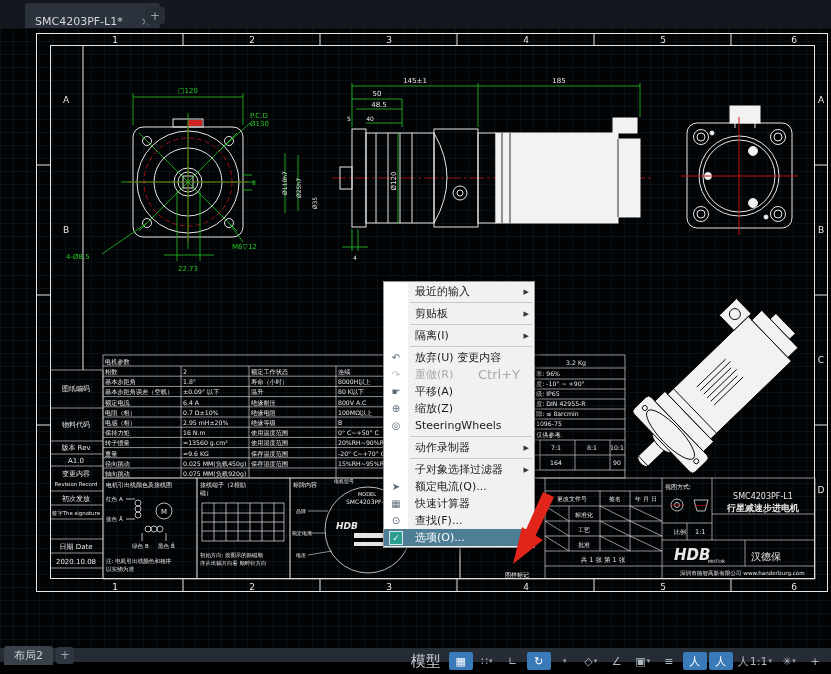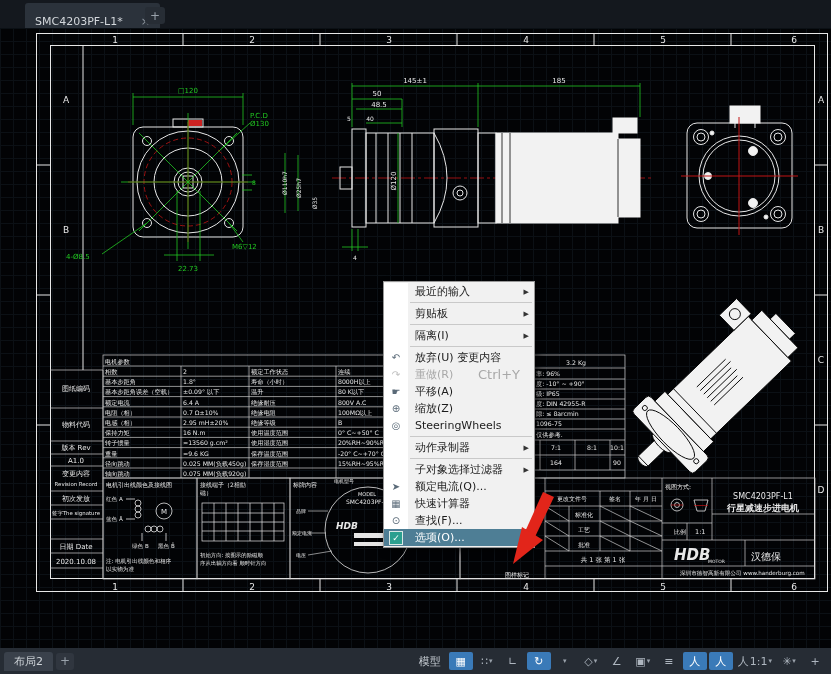--- a/index.html
+++ b/index.html
@@ -33,31 +33,31 @@
   .mi.hl{background:#4e7e95;color:#fff;}
   .mi.hl .ic{background:transparent;}
   .chk{width:12px;height:12px;background:#2b9f8f;border:1px solid #d9e8e5;color:#fff;font-size:9px;
        display:flex;align-items:center;justify-content:center;}
   .msep{height:5px;}
   .msep .ic{width:24px;align-self:stretch;background:#fff;flex:none;}
   .msep .line{flex:1;height:1px;background:#c9c9c9;margin:0 2px;}
   
   .red-arrow{position:absolute;left:505px;top:492px;z-index:50;}
   
-  .statusbar{position:absolute;left:0;top:648px;width:831px;height:26px;background:#262c34;display:flex;align-items:center;}
+  .statusbar{position:absolute;left:0;top:648px;width:831px;height:14px;background:#262c34;display:flex;align-items:center;}
   .lay-tab{margin-left:4px;height:19px;padding:0 10px;background:#3a414b;border-radius:3px 3px 0 0;
            color:#cfd4d9;font-size:11px;display:flex;align-items:center;}
   .lay-plus{margin-left:3px;width:18px;height:17px;background:#30363f;border-radius:3px;color:#9aa2ab;
             font-size:12px;display:flex;align-items:center;justify-content:center;}
   .sb-right{position:absolute;right:4px;top:0;height:26px;display:flex;align-items:center;gap:2px;}
   .sb-btn{height:18px;min-width:18px;padding:0 3px;display:flex;align-items:center;justify-content:center;
           color:#aeb6bf;font-size:11px;border-radius:2px;gap:1px;}
   .sb-btn.on{background:#3a7ab8;color:#fff;}
   .sb-btn .ca{font-size:7px;color:#9aa2ab;}
-  .sb-model{font-size:11px;color:#c6ccd2;padding:0 6px;}
+  .sb-model{font-size:15px;color:#c6ccd2;padding:0 6px;}
   text{fill:#e8e8e8;font-family:"DejaVu Sans",sans-serif;}
   .gtx{fill:#22c822;}
 </style>
 </head>
 <body>
 
 <div class="titlebar">
   <div class="doc-tab">
     <span>SMC4203PF-L1*</span>
     <span class="close">×</span>

